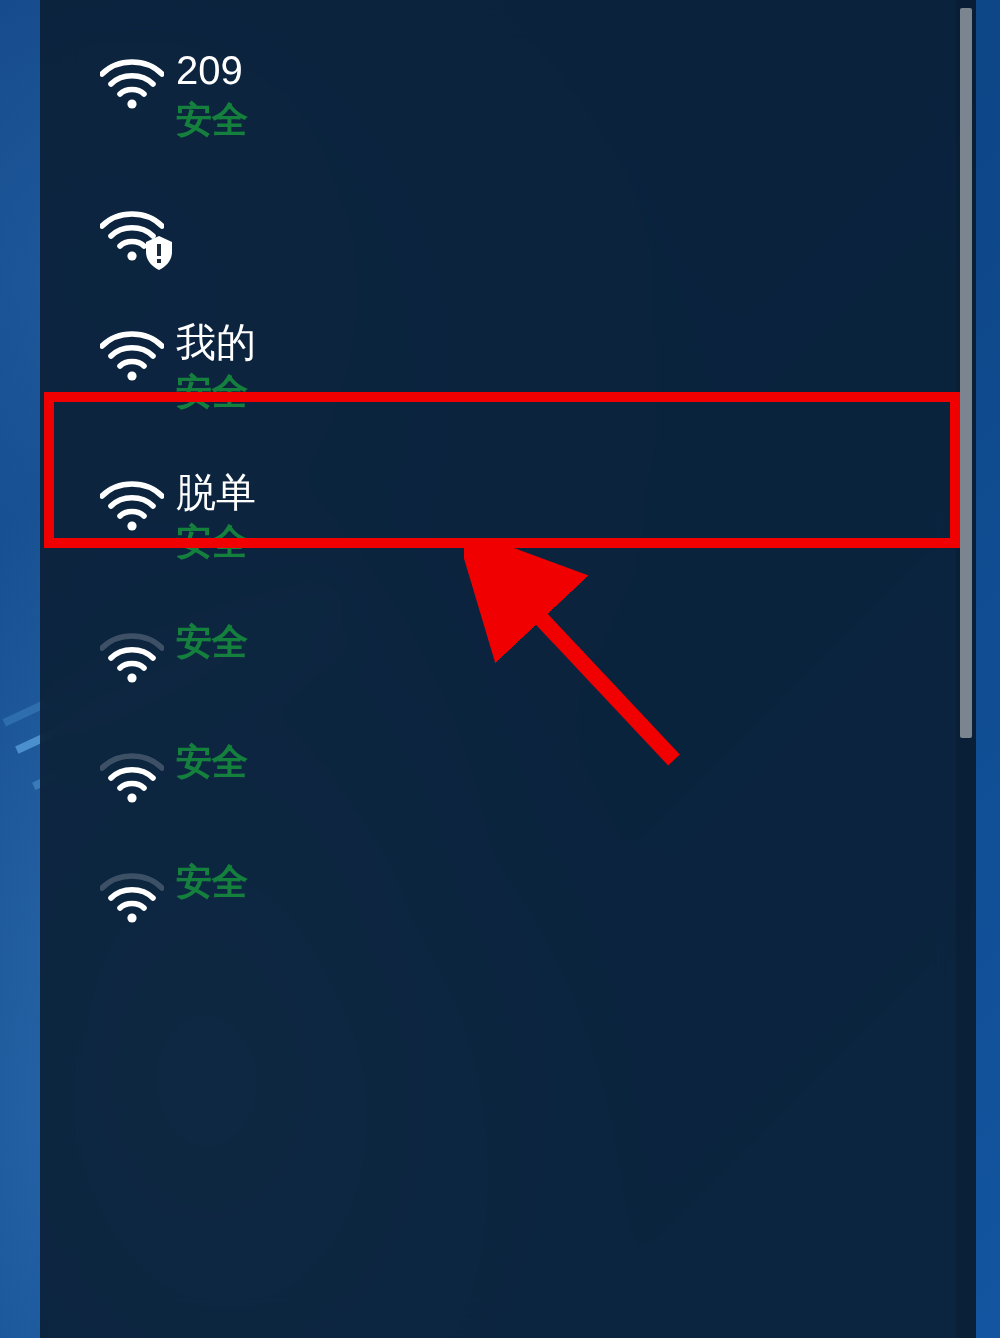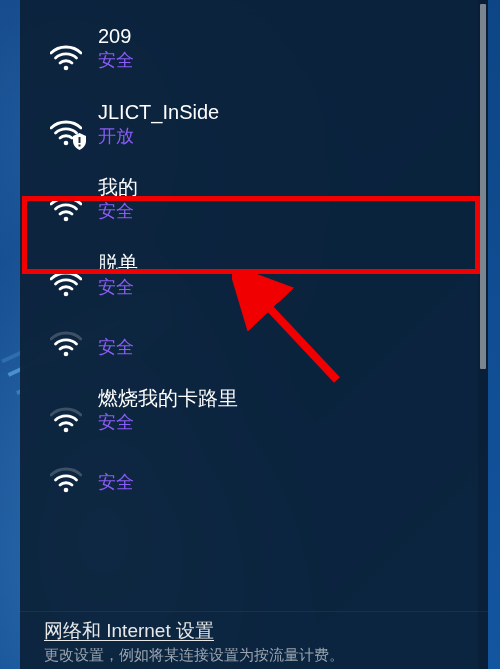--- a/index.html
+++ b/index.html
@@ -40,44 +40,44 @@
       display: flex;
       flex-direction: column;
     }
     .network-list {
       flex: 1;
       overflow-y: auto;
       padding: 10px 0 0 0;
     }
     .network-item {
       display: flex;
-      align-items: flex-end;
+      align-items: flex-start;
       padding: 14px 12px 14px 30px;
-      gap: 16px;
+      gap: 6px;
       cursor: pointer;
       position: relative;
     }
     .wifi-icon-wrap {
       width: 32px;
       height: 28px;
       position: relative;
       flex-shrink: 0;
       margin-top: 4px;
     }
     .wifi-icon { width: 32px; height: 28px; }
     .shield-badge {
       position: absolute;
       bottom: -3px;
       right: -5px;
       width: 15px;
       height: 17px;
     }
     .network-text { display: flex; flex-direction: column; gap: 2px; }
     .network-name { color: #ffffff; font-size: 20px; line-height: 1.2; }
-    .network-status { color: #8b5cf6; font-size: 18px; line-height: 1.2; }
+    .network-status { color: #15803d; font-size: 18px; line-height: 1.2; font-weight: bold; }
     .footer {
       padding: 6px 24px 4px 24px;
       border-top: 1px solid rgba(255,255,255,0.06);
     }
     .settings-link {
       color: #e8e8e8;
       font-size: 19px;
       text-decoration: underline;
       text-underline-offset: 3px;
       cursor: pointer;
@@ -155,24 +155,20 @@
     <path d="M5.5 14 C11 8.5 21 8.5 26.5 14" stroke="#ffffff" stroke-width="2.8" fill="none" stroke-linecap="round"></path>
     <path d="M10 19 C13 16 19 16 22 19" stroke="#ffffff" stroke-width="2.8" fill="none" stroke-linecap="round"></path>
     <circle cx="16" cy="24" r="2.3" fill="#ffffff"></circle>
   </svg>
       <svg class="shield-badge" viewBox="0 0 15 17">
     <path d="M7.5 0 L14 3 V8 C14 12 11 15.5 7.5 17 C4 15.5 1 12 1 8 V3 Z" fill="#ffffff"></path>
     <rect x="6.5" y="4" width="2" height="6" fill="#1a2a3a"></rect>
     <rect x="6.5" y="11.5" width="2" height="2" fill="#1a2a3a"></rect>
   </svg>
     </div>
-    <div class="network-text">
-      <div class="network-name">JLICT_InSide</div>
-      <div class="network-status">开放</div>
-    </div>
       </div>
       <div class="network-item">
     <div class="wifi-icon-wrap">
       <svg class="wifi-icon" viewBox="0 0 32 28">
     <path d="M1 9 C9 1 23 1 31 9" stroke="#ffffff" stroke-width="2.8" fill="none" stroke-linecap="round"></path>
     <path d="M5.5 14 C11 8.5 21 8.5 26.5 14" stroke="#ffffff" stroke-width="2.8" fill="none" stroke-linecap="round"></path>
     <path d="M10 19 C13 16 19 16 22 19" stroke="#ffffff" stroke-width="2.8" fill="none" stroke-linecap="round"></path>
     <circle cx="16" cy="24" r="2.3" fill="#ffffff"></circle>
   </svg>
       
@@ -215,44 +211,39 @@
     <div class="wifi-icon-wrap">
       <svg class="wifi-icon" viewBox="0 0 32 28">
     <path d="M1 9 C9 1 23 1 31 9" stroke="rgba(255,255,255,0.2)" stroke-width="2.8" fill="none" stroke-linecap="round"></path>
     <path d="M5.5 14 C11 8.5 21 8.5 26.5 14" stroke="#ffffff" stroke-width="2.8" fill="none" stroke-linecap="round"></path>
     <path d="M10 19 C13 16 19 16 22 19" stroke="#ffffff" stroke-width="2.8" fill="none" stroke-linecap="round"></path>
     <circle cx="16" cy="24" r="2.3" fill="#ffffff"></circle>
   </svg>
       
     </div>
     <div class="network-text">
-      <div class="network-name">燃烧我的卡路里</div>
       <div class="network-status">安全</div>
     </div>
       </div>
       <div class="network-item">
     <div class="wifi-icon-wrap">
       <svg class="wifi-icon" viewBox="0 0 32 28">
     <path d="M1 9 C9 1 23 1 31 9" stroke="rgba(255,255,255,0.2)" stroke-width="2.8" fill="none" stroke-linecap="round"></path>
     <path d="M5.5 14 C11 8.5 21 8.5 26.5 14" stroke="#ffffff" stroke-width="2.8" fill="none" stroke-linecap="round"></path>
     <path d="M10 19 C13 16 19 16 22 19" stroke="#ffffff" stroke-width="2.8" fill="none" stroke-linecap="round"></path>
     <circle cx="16" cy="24" r="2.3" fill="#ffffff"></circle>
   </svg>
       
     </div>
     <div class="network-text">
       <div class="network-status">安全</div>
     </div>
       </div>
     </div>
 
-  <div class="footer">
-    <div class="settings-link">网络和 Internet 设置</div>
-    <div class="settings-sub">更改设置，例如将某连接设置为按流量计费。</div>
-  </div>
 
   <div class="scrollbar">
     <div class="scrollbar-thumb"></div>
   </div>
 </div>
 
 <div class="highlight-box"></div>
 
 <svg class="arrow" viewBox="0 0 120 120">
   <defs>

